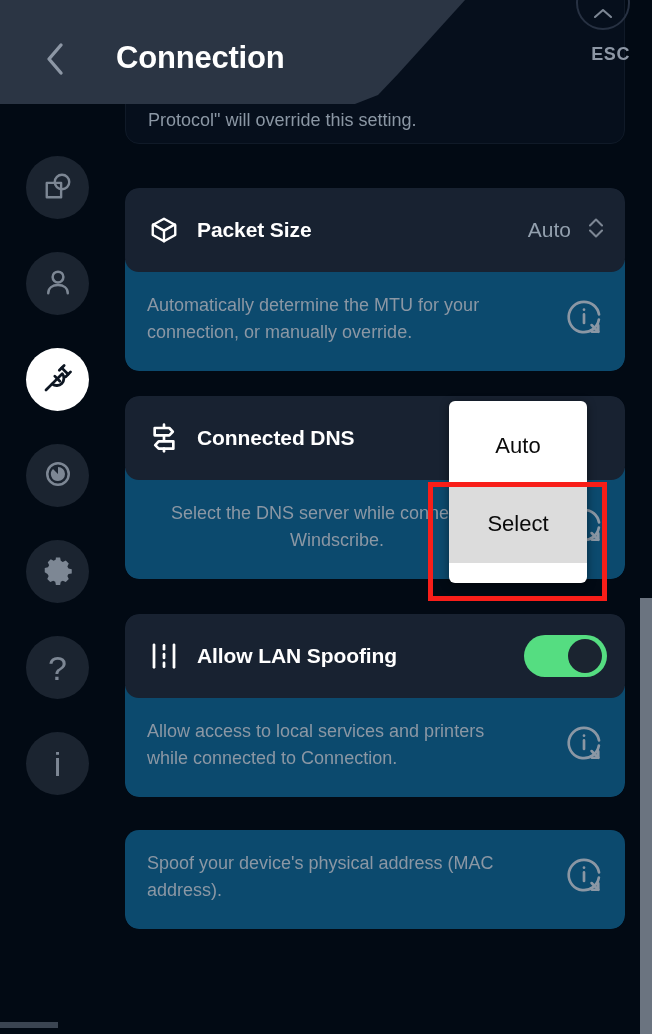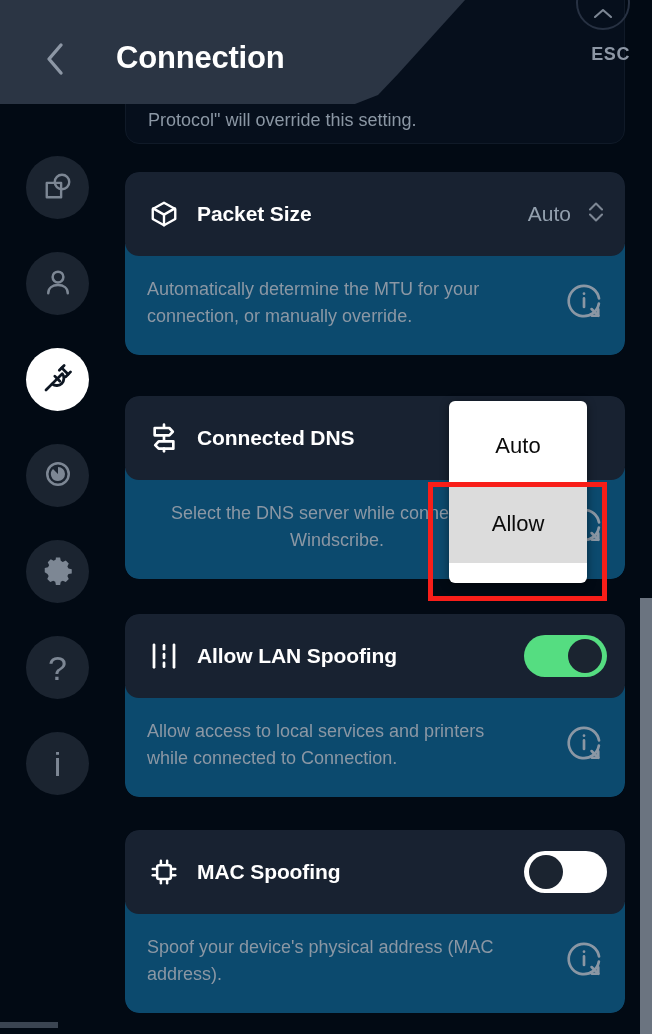--- a/index.html
+++ b/index.html
@@ -211,21 +211,21 @@
 <body>
 
 <div id="app">
 
   <div class="content">
 
     <div class="card-partial">
       <div class="desc">Protocol" will override this setting.</div>
     </div>
 
-    <div class="card" style="top:172px;">
+    <div class="card" style="top:188px;">
       <div class="card-head">
         <span class="ic">
           <svg width="30" height="30" viewBox="0 0 24 24" fill="none" stroke="#ffffff" stroke-width="1.9" stroke-linecap="round" stroke-linejoin="round">
             <path d="M21 16V8l-9-5-9 5v8l9 5 9-5z"></path>
               <path d="M3.3 7.5 12 12.5l8.7-5"></path>
               <path d="M12 12.5V21"></path>
           </svg>
         </span>
         <span class="card-title">Packet Size</span>
         <span class="card-right">
@@ -308,41 +308,20 @@
             <path d="M12 10.4v5.4"></path>
               <path d="M12 7.3v.1"></path>
             <path d="M17 21.3h4v-4"></path>
               <path d="M21 21.3l-4.2-4.2"></path>
           </svg>
         </span>
       </div>
     </div>
 
     <div class="card" style="top:830px;">
-      <div class="card-head">
-        <span class="ic">
-          <svg width="30" height="30" viewBox="0 0 24 24" fill="none" stroke="#ffffff" stroke-width="2" stroke-linecap="round" stroke-linejoin="round">
-            <rect x="6.5" y="6.5" width="11" height="11" rx="1.6"></rect>
-            <path d="M9.5 3v2.2"></path>
-              <path d="M14.5 3v2.2"></path>
-            <path d="M9.5 18.8V21"></path>
-              <path d="M14.5 18.8V21"></path>
-            <path d="M3 9.5h2.2"></path>
-              <path d="M3 14.5h2.2"></path>
-            <path d="M18.8 9.5H21"></path>
-              <path d="M18.8 14.5H21"></path>
-          </svg>
-        </span>
-        <span class="card-title">MAC Spoofing</span>
-        <span class="card-right">
-          <span class="toggle off">
-            <span class="knob"></span>
-          </span>
-        </span>
-      </div>
       <div class="card-body">
         <div class="desc">Spoof your device's physical address (MAC address).</div>
         <span class="info-icon">
           <svg width="38" height="38" viewBox="0 0 24 24" fill="none" stroke="#8b97a4" stroke-width="1.7" stroke-linecap="round" stroke-linejoin="round">
             <path d="M21.4 13.6A9.6 9.6 0 1 1 12 2.4a9.6 9.6 0 0 1 9.5 8"></path>
             <path d="M12 10.4v5.4"></path>
               <path d="M12 7.3v.1"></path>
             <path d="M17 21.3h4v-4"></path>
               <path d="M21 21.3l-4.2-4.2"></path>
           </svg>
@@ -424,21 +403,21 @@
   <div class="page-title">Connection</div>
   <div class="esc-btn">ESC</div>
   <div class="collapse-btn">
     <svg width="24" height="16" viewBox="0 0 24 16" fill="none" stroke="#7d8794" stroke-width="2.1" stroke-linecap="round" stroke-linejoin="round">
       <path d="M4 11 12 4l8 7"></path>
     </svg>
   </div>
 
   <div class="dropdown">
     <div class="dd-opt">Auto</div>
-    <div class="dd-opt sel">Allow</div>
+    <div class="dd-opt sel">Select</div>
   </div>
 
   <div class="annot"></div>
 
   <div class="vscroll"></div>
   <div class="hscroll"></div>
 
 </div>
 
 </body></html>

